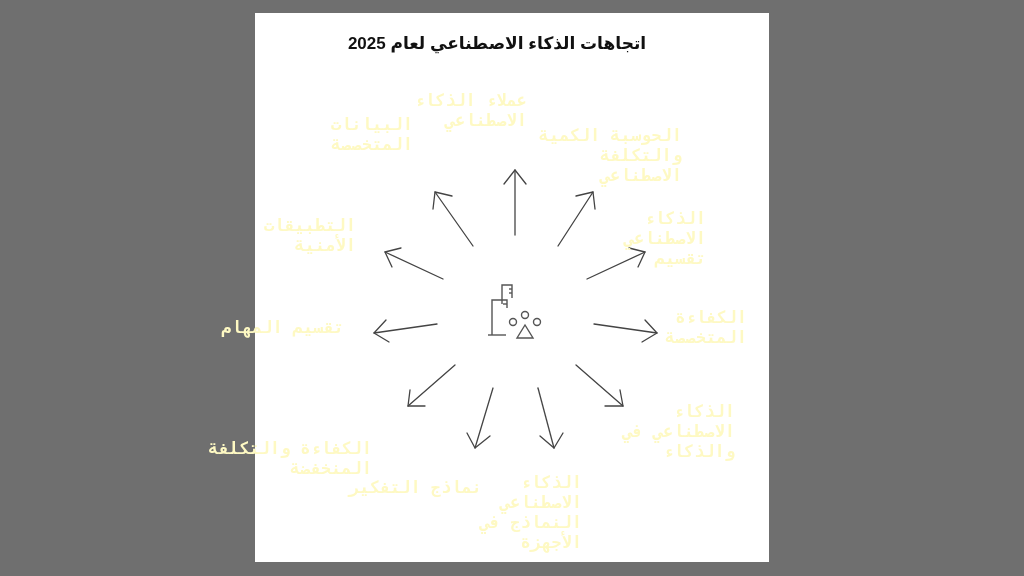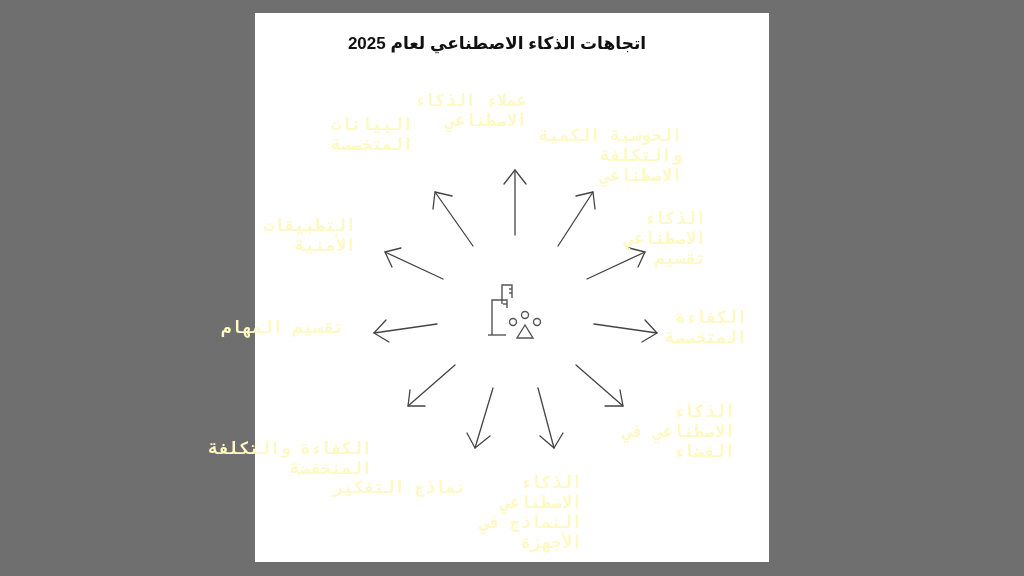--- a/index.html
+++ b/index.html
@@ -127,31 +127,31 @@
 </div>
 
 <div class="label" style="right:277px; top:309px;">
   <span>الكفاءة</span>
     <span>المتخصصة</span>
 </div>
 
 <div class="label" style="right:289px; top:403px;">
   <span>الذكاء</span>
     <span>الاصطناعي في</span>
-    <span>الفضاء</span>
+    <span>والذكاء</span>
 </div>
 
 <div class="label" style="right:442px; top:474px;">
   <span>الذكاء</span>
     <span>الاصطناعي</span>
     <span>النماذج في</span>
     <span>الأجهزة</span>
 </div>
 
-<div class="label" style="right:558px; top:479px;">
+<div class="label" style="right:542px; top:479px;">
   <span>نماذج التفكير</span>
 </div>
 
 <div class="label" style="right:652px; top:402px;margin-top:38px;">
   <span>الكفاءة والتكلفة</span>
     <span>المنخفضة</span>
 </div>
 
 <div class="label" style="right:680px; top:319px;">
   <span>تقسيم المهام</span>

